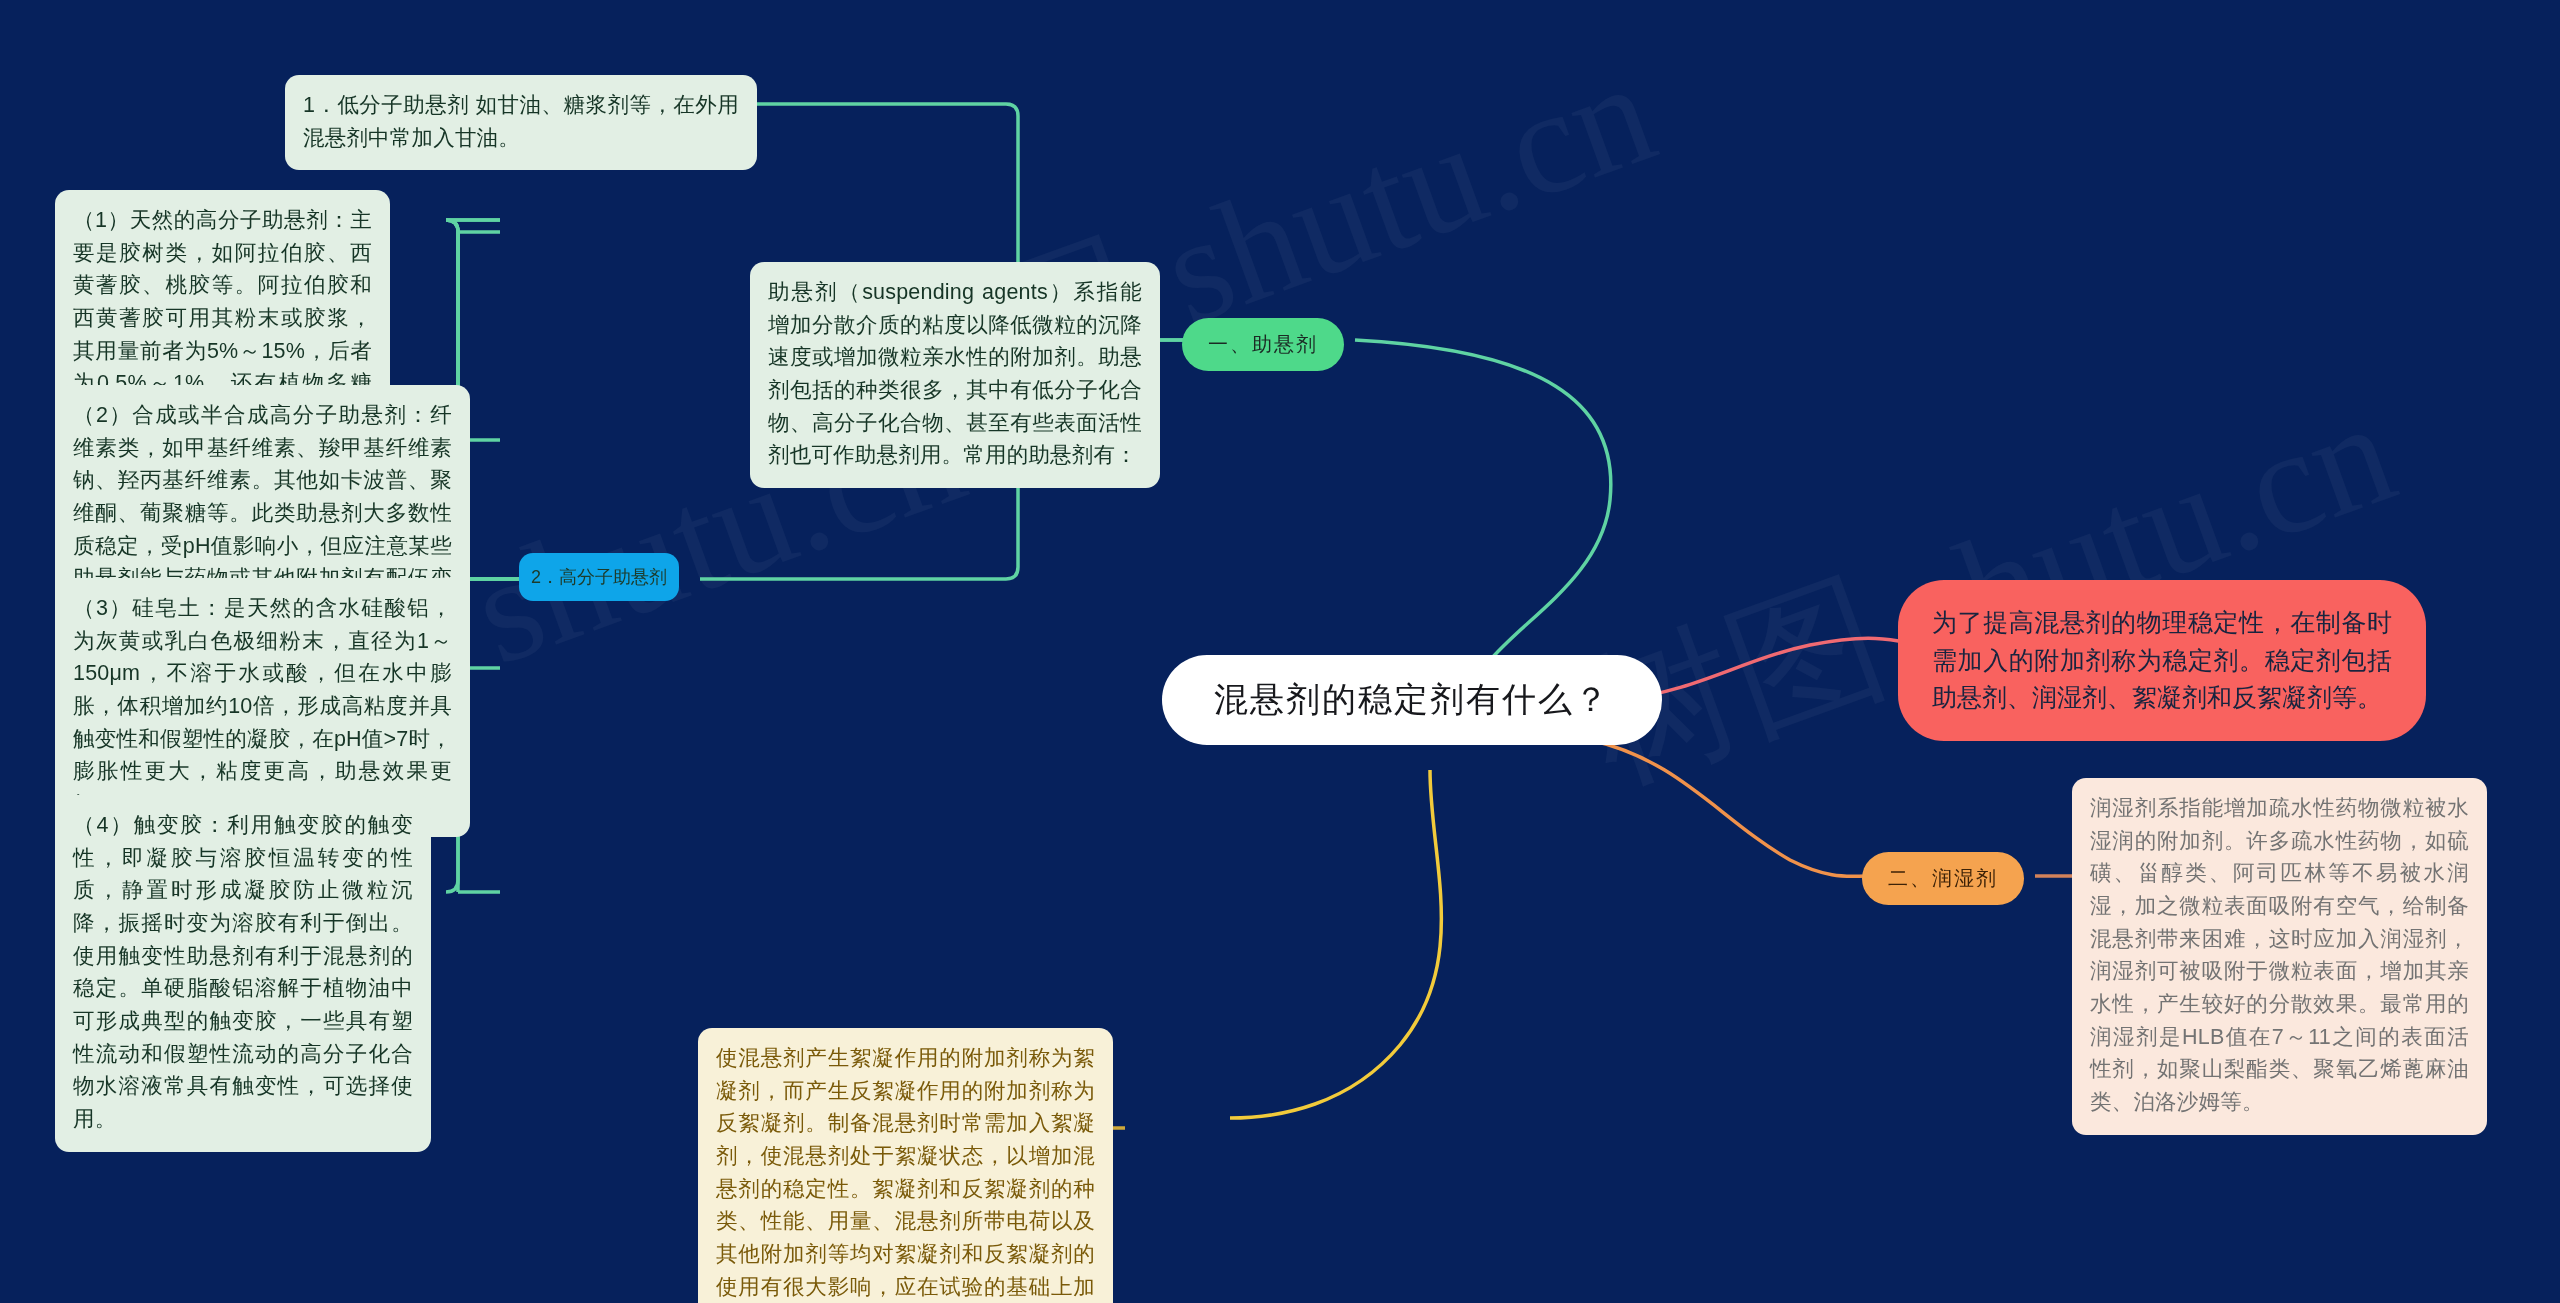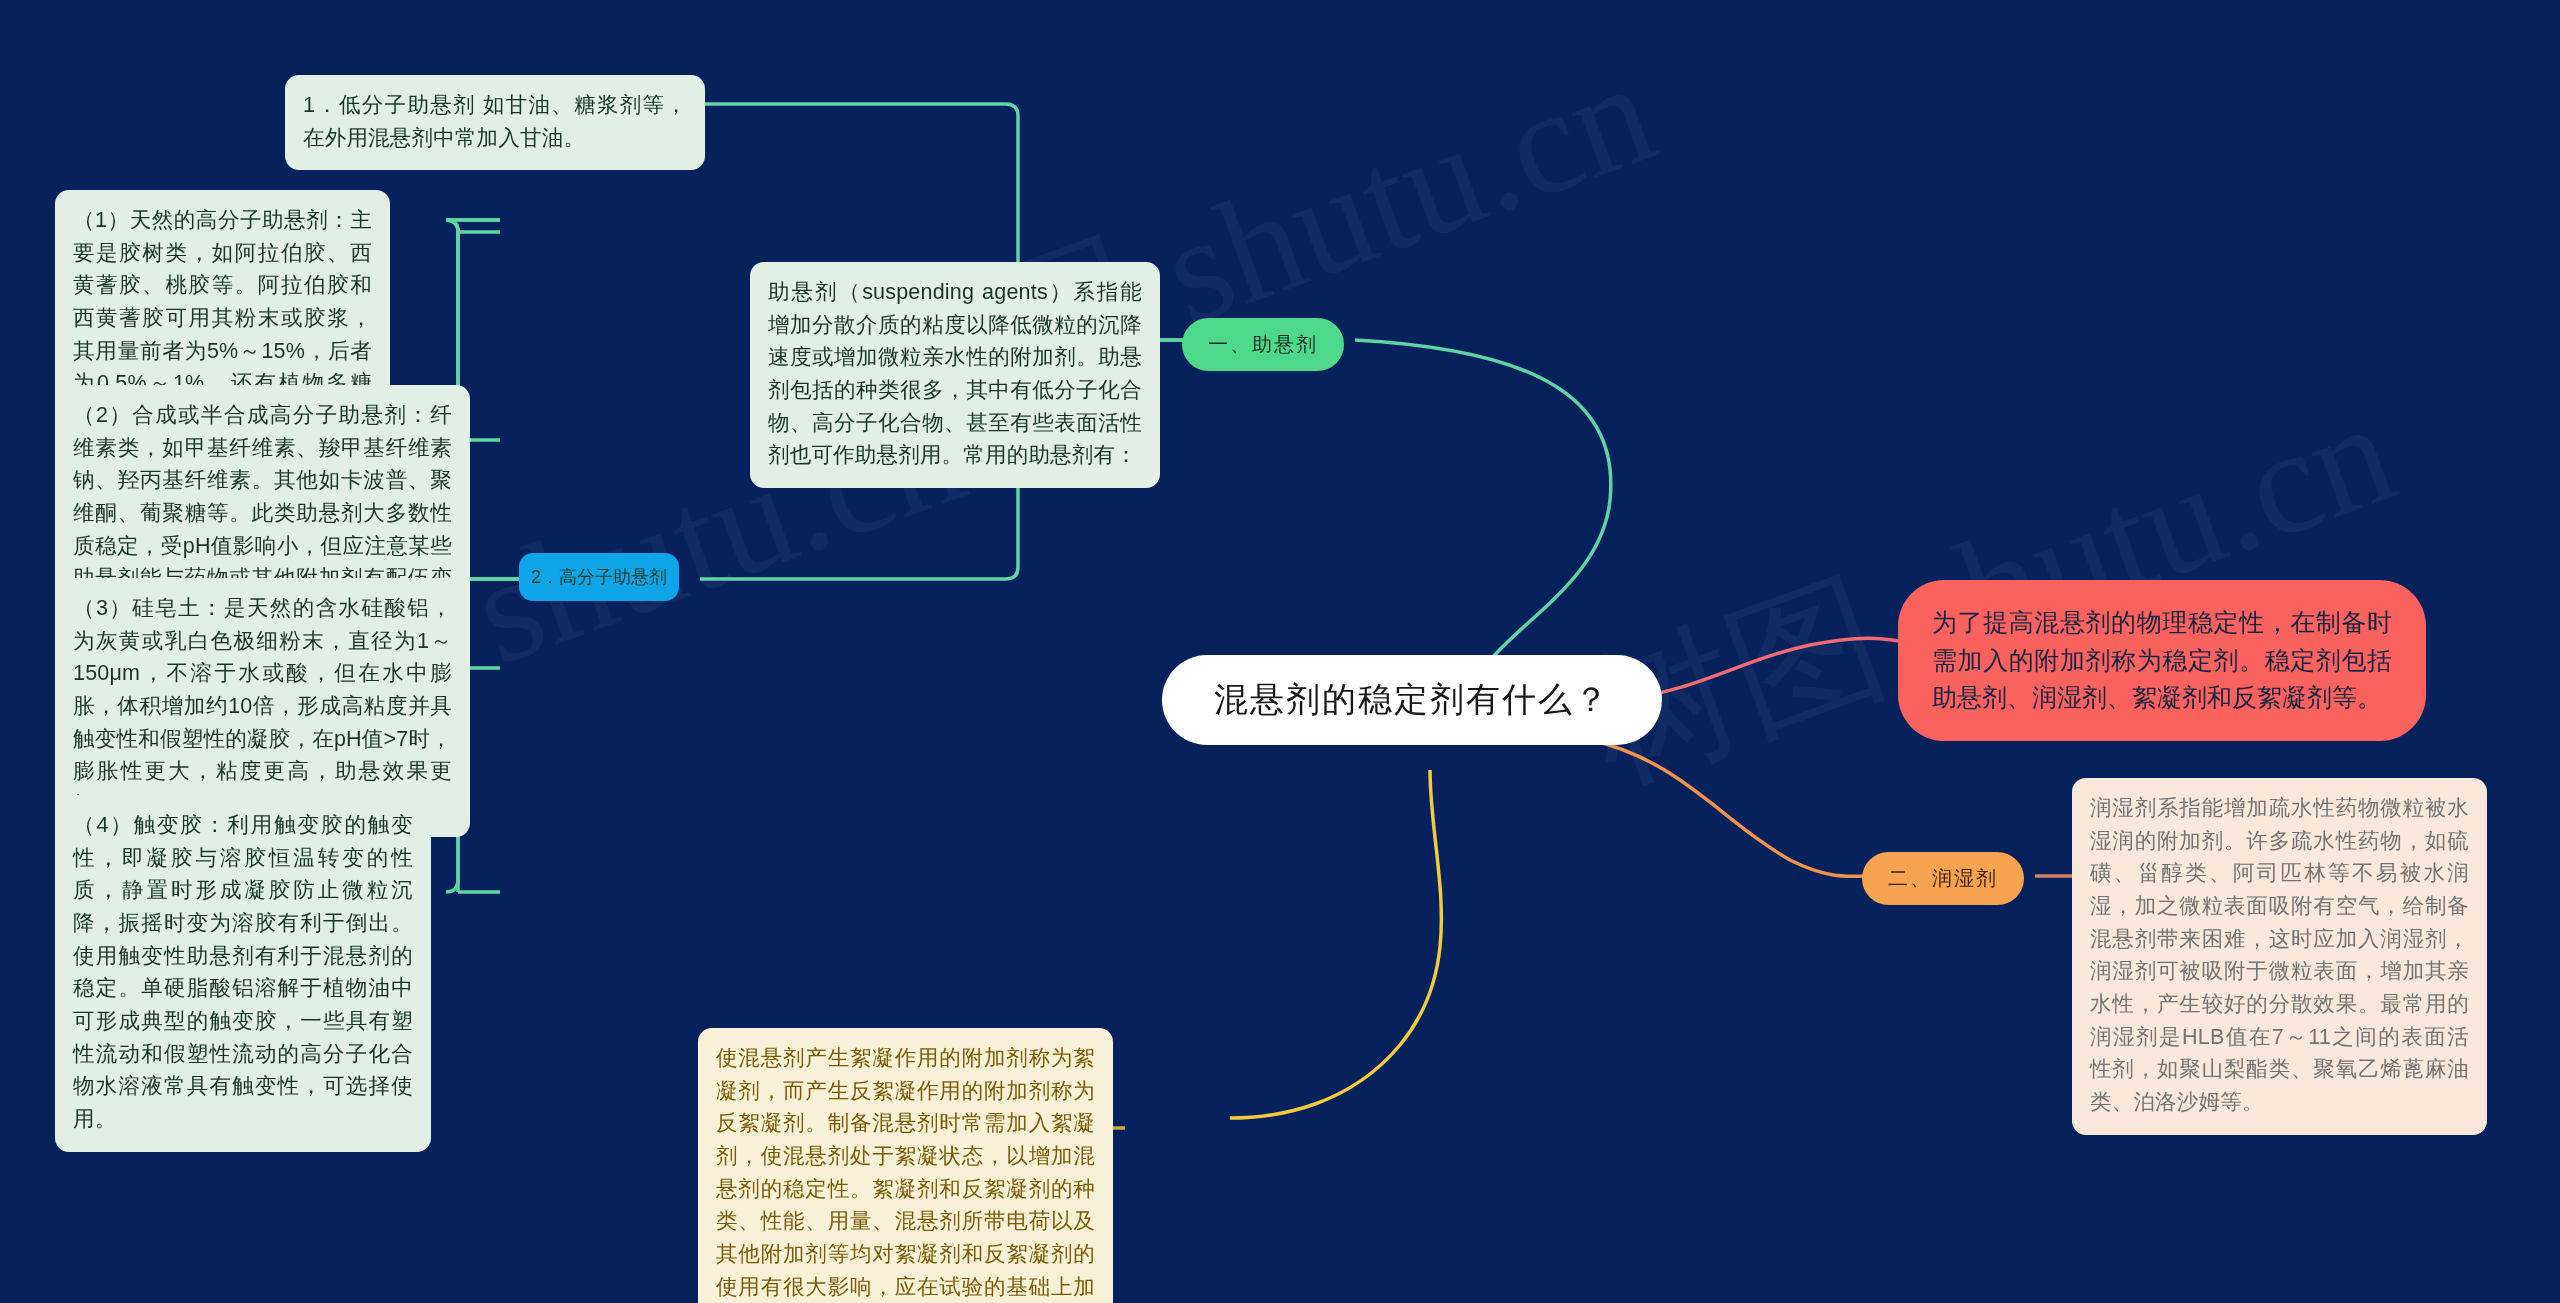--- a/index.html
+++ b/index.html
@@ -127,21 +127,21 @@
   </svg>
 
   <div class="node rootnode" style="left:1412px; top:700px; transform:translate(-50%,-50%);">混悬剂的稳定剂有什么？</div>
 
   <div class="node bigbox" style="left:1898px; top:580px; width:528px;">为了提高混悬剂的物理稳定性，在制备时需加入的附加剂称为稳定剂。稳定剂包括助悬剂、润湿剂、絮凝剂和反絮凝剂等。</div>
 
   <div class="node branch green" style="left:1182px; top:318px;">一、助悬剂</div>
 
   <div class="node leafbox green" style="left:750px; top:262px; width:410px;">助悬剂（suspending agents）系指能增加分散介质的粘度以降低微粒的沉降速度或增加微粒亲水性的附加剂。助悬剂包括的种类很多，其中有低分子化合物、高分子化合物、甚至有些表面活性剂也可作助悬剂用。常用的助悬剂有：</div>
 
-  <div class="node leafbox green" style="left:285px; top:75px; width:420px;">1．低分子助悬剂 如甘油、糖浆剂等，在外用混悬剂中常加入甘油。</div>
+  <div class="node leafbox green" style="left:285px; top:75px; width:472px;">1．低分子助悬剂 如甘油、糖浆剂等，在外用混悬剂中常加入甘油。</div>
 
   <div class="node pillbox" style="left:519px; top:553px;">2．高分子助悬剂</div>
 
   <div class="node leafbox green" style="left:55px; top:190px; width:335px;">（1）天然的高分子助悬剂：主要是胶树类，如阿拉伯胶、西黄蓍胶、桃胶等。阿拉伯胶和西黄蓍胶可用其粉末或胶浆，其用量前者为5%～15%，后者为0.5%～1%。还有植物多糖类，如海藻酸钠、琼脂、淀粉浆等。</div>
 
   <div class="node leafbox green" style="left:55px; top:385px; width:415px;">（2）合成或半合成高分子助悬剂：纤维素类，如甲基纤维素、羧甲基纤维素钠、羟丙基纤维素。其他如卡波普、聚维酮、葡聚糖等。此类助悬剂大多数性质稳定，受pH值影响小，但应注意某些助悬剂能与药物或其他附加剂有配伍变化。</div>
 
   <div class="node leafbox green" style="left:55px; top:578px; width:415px;">（3）硅皂土：是天然的含水硅酸铝，为灰黄或乳白色极细粉末，直径为1～150μm，不溶于水或酸，但在水中膨胀，体积增加约10倍，形成高粘度并具触变性和假塑性的凝胶，在pH值&gt;7时，膨胀性更大，粘度更高，助悬效果更好。</div>
 
   <div class="node leafbox green" style="left:55px; top:795px; width:376px;">（4）触变胶：利用触变胶的触变性，即凝胶与溶胶恒温转变的性质，静置时形成凝胶防止微粒沉降，振摇时变为溶胶有利于倒出。使用触变性助悬剂有利于混悬剂的稳定。单硬脂酸铝溶解于植物油中可形成典型的触变胶，一些具有塑性流动和假塑性流动的高分子化合物水溶液常具有触变性，可选择使用。</div>

